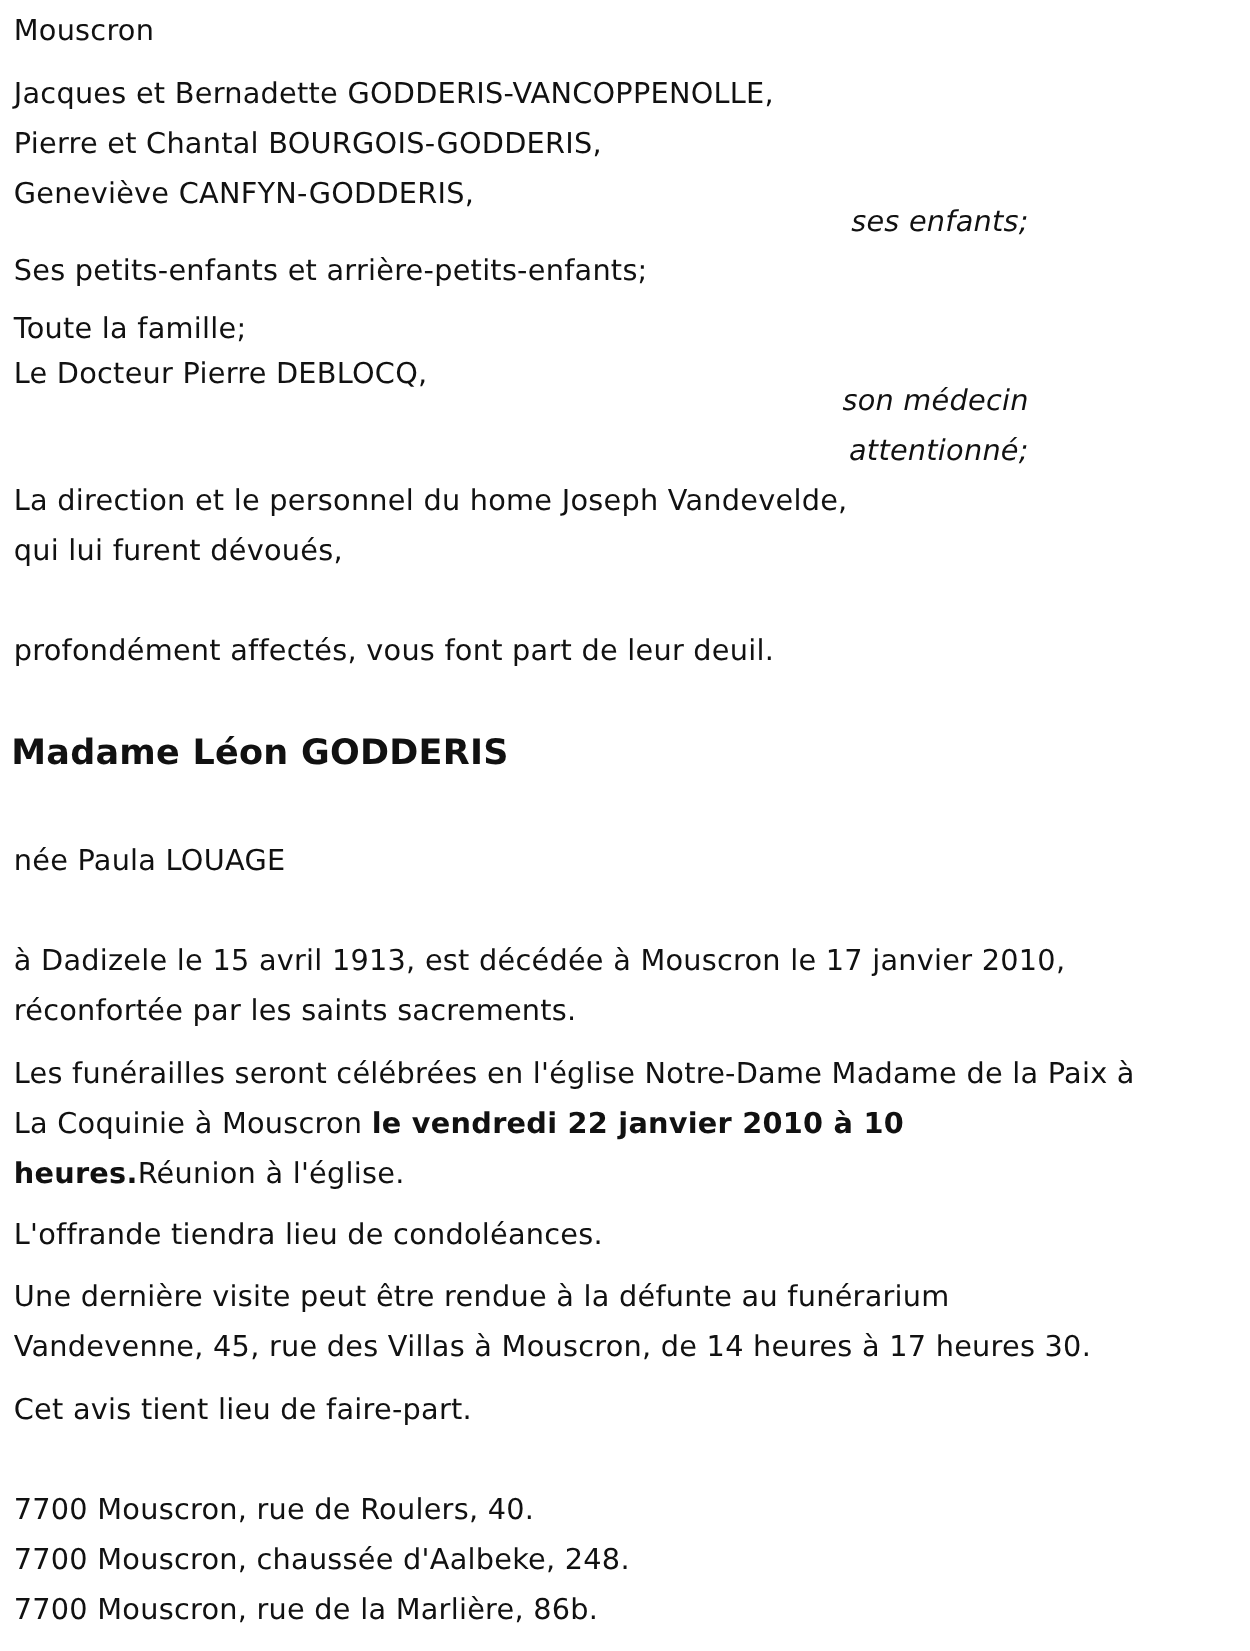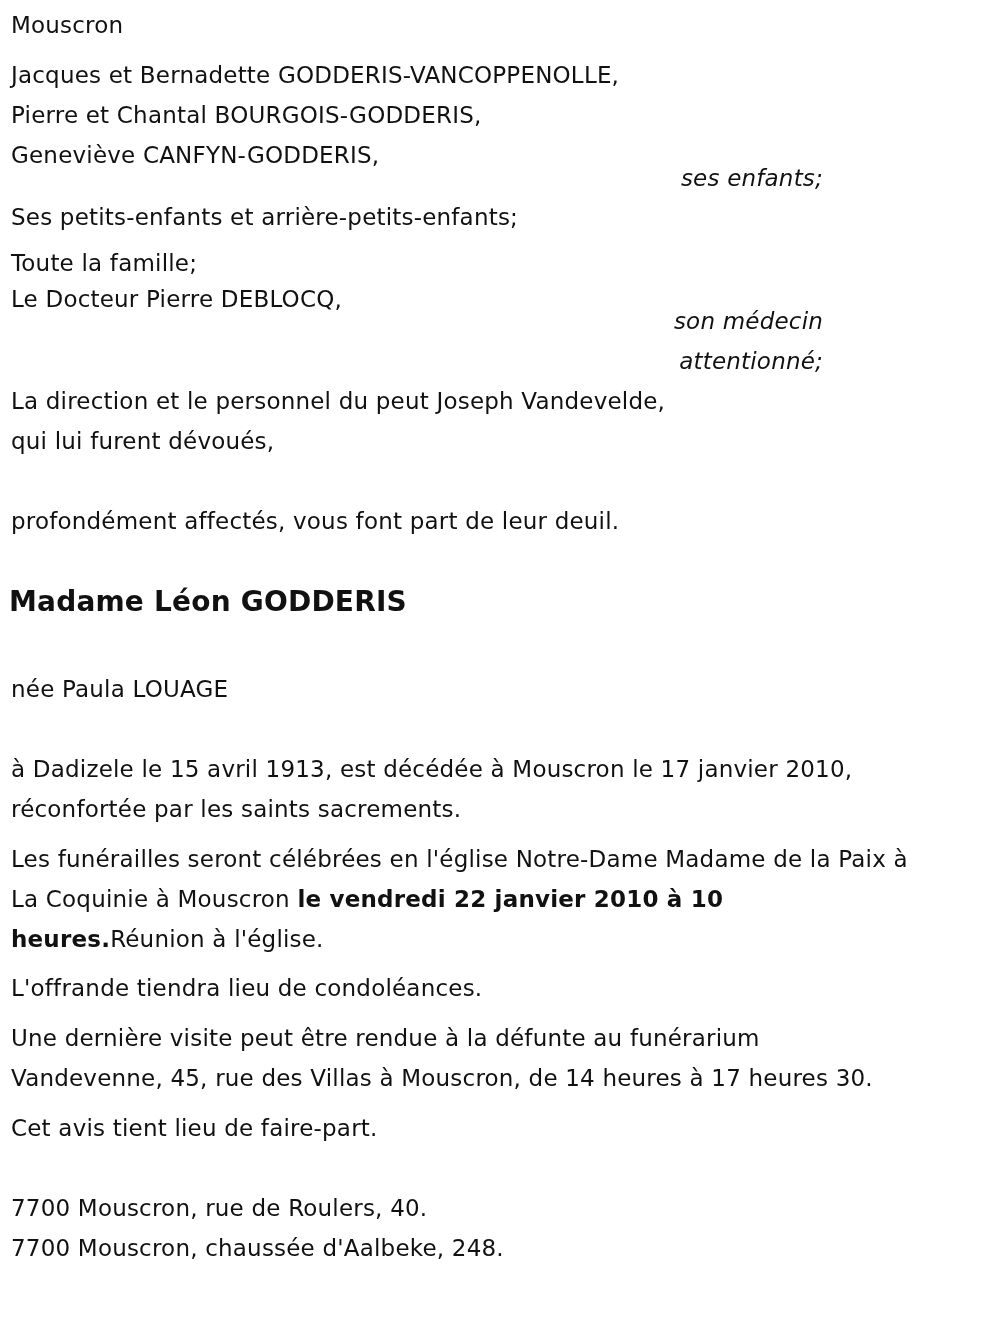--- a/index.html
+++ b/index.html
@@ -26,21 +26,21 @@
   <div class="line" style="top:141px">Geneviève CANFYN-GODDERIS,</div>
   <div class="line" style="top:101px">Pierre et Chantal BOURGOIS-GODDERIS,</div>
   <div class="right" style="top:164px">ses enfants;</div>
 
   <div class="line" style="top:203px">Ses petits-enfants et arrière-petits-enfants;</div>
   <div class="line" style="top:249px">Toute la famille;</div>
   <div class="line" style="top:285px">Le Docteur Pierre DEBLOCQ,</div>
   <div class="right" style="top:307px">son médecin</div>
   <div class="right" style="top:347px">attentionné;</div>
 
-  <div class="line" style="top:387px">La direction et le personnel du peut Joseph Vandevelde,</div>
+  <div class="line" style="top:387px">La direction et le personnel du home Joseph Vandevelde,</div>
   <div class="line" style="top:427px">qui lui furent dévoués,</div>
 
   <div class="line" style="top:507px">profondément affectés, vous font part de leur deuil.</div>
 
   <div class="title" style="top:582px">Madame Léon GODDERIS</div>
 
   <div class="line" style="top:675px">née Paula LOUAGE</div>
 
   <div class="line" style="top:755px">à Dadizele le 15 avril 1913, est décédée à Mouscron le 17 janvier 2010,</div>
   <div class="line" style="top:795px">réconfortée par les saints sacrements.</div>
@@ -51,13 +51,14 @@
 
   <div class="line" style="top:974px">L'offrande tiendra lieu de condoléances.</div>
 
   <div class="line" style="top:1024px">Une dernière visite peut être rendue à la défunte au funérarium</div>
   <div class="line" style="top:1064px">Vandevenne, 45, rue des Villas à Mouscron, de 14 heures à 17 heures 30.</div>
 
   <div class="line" style="top:1114px">Cet avis tient lieu de faire-part.</div>
 
   <div class="line" style="top:1194px">7700 Mouscron, rue de Roulers, 40.</div>
   <div class="line" style="top:1234px">7700 Mouscron, chaussée d'Aalbeke, 248.</div>
+  <div class="line" style="top:1274px">7700 Mouscron, rue de la Marlière, 86b.</div>
 </div>
 
 </body></html>

